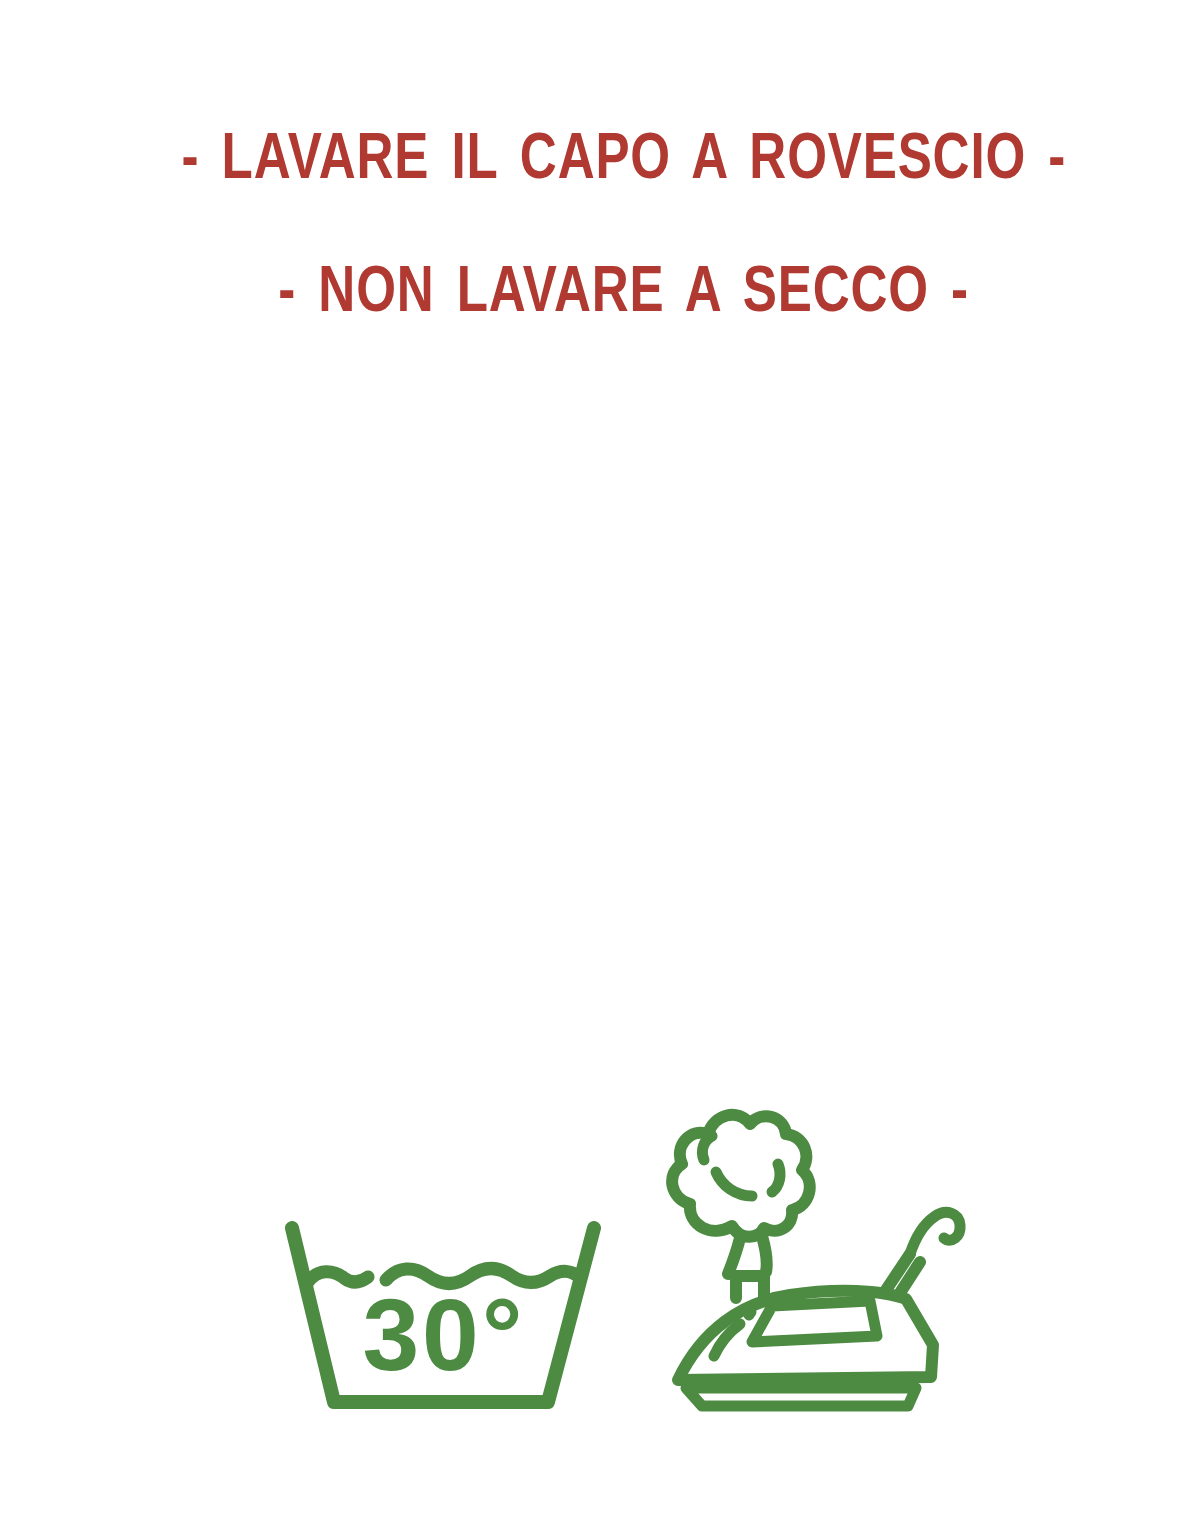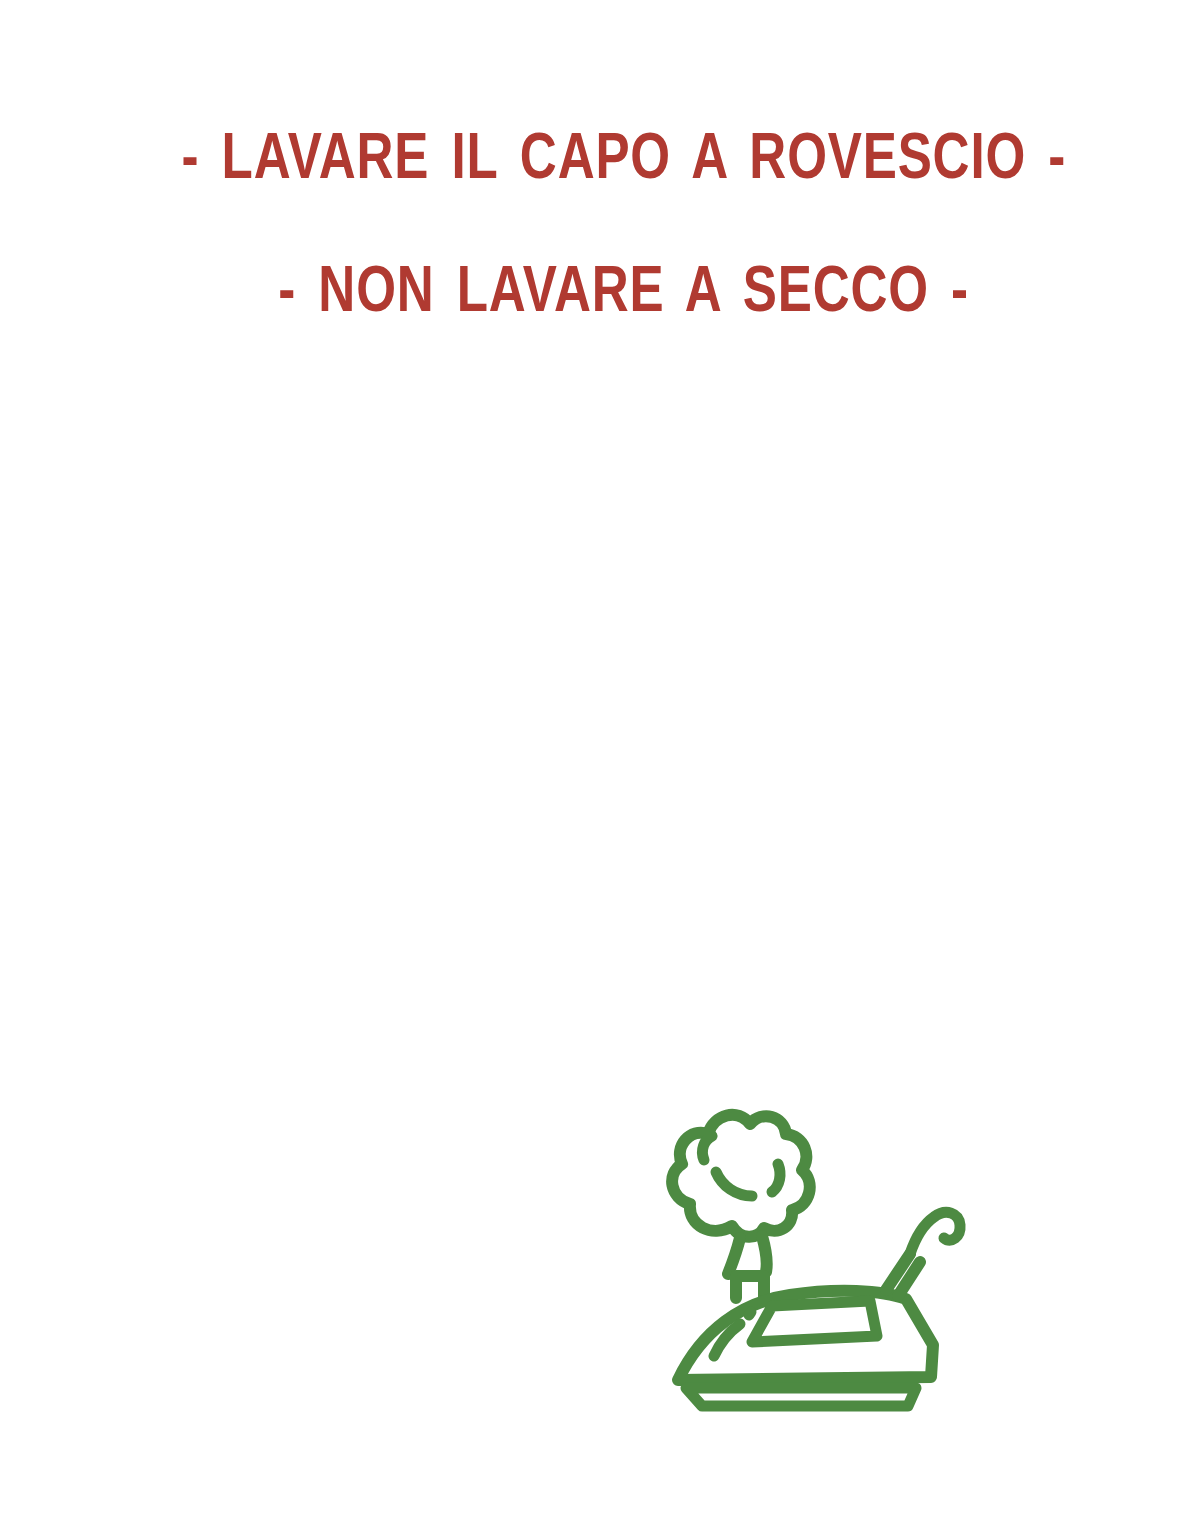--- a/index.html
+++ b/index.html
@@ -63,20 +63,28 @@
 
   <div class="care-lines">
     <div class="care-line">
       <span>- LAVARE IL CAPO A ROVESCIO -</span>
     </div>
     <div class="care-line">
       <span>- NON LAVARE A SECCO -</span>
     </div>
   </div>
 
+  <div class="icon icon-wash">
+    <svg width="322" height="192" viewBox="0 0 322 192">
+      <path d="M10,8 L52,182 L266,182 L312,8" stroke-width="14"></path>
+      <path d="M26,62 C36,48 52,50 62,58 C70,64 78,63 86,57" stroke-width="13"></path>
+      <path d="M104,60 C116,46 132,46 146,56 C160,66 174,66 188,56 C202,46 216,46 230,56 C243,65 256,64 268,56 C279,49 290,50 298,58" stroke-width="13"></path>
+      <text class="wash-temp-text" x="162" y="150" text-anchor="middle">30°</text>
+    </svg>
+  </div>
 
   <div class="icon icon-iron">
     <svg width="312" height="318" viewBox="0 0 312 318">
 
       <path d="M76,130 C56,142 32,130 34,108 C14,102 10,78 26,68 C18,50 34,32 52,38 C58,18 82,12 94,28 C106,14 128,20 130,38 C148,40 156,60 146,74 C160,86 154,110 136,114 C138,130 122,140 108,132 C102,144 84,144 76,130 Z" stroke-width="12"></path>
       <path d="M48,64 C44,54 48,44 56,40" stroke-width="11"></path>
       <path d="M122,68 C126,78 124,90 116,96" stroke-width="11"></path>
       <path d="M60,76 C66,90 80,100 96,100" stroke-width="11"></path>
 
       <path d="M84,142 C80,158 76,168 72,178" stroke-width="12"></path>

